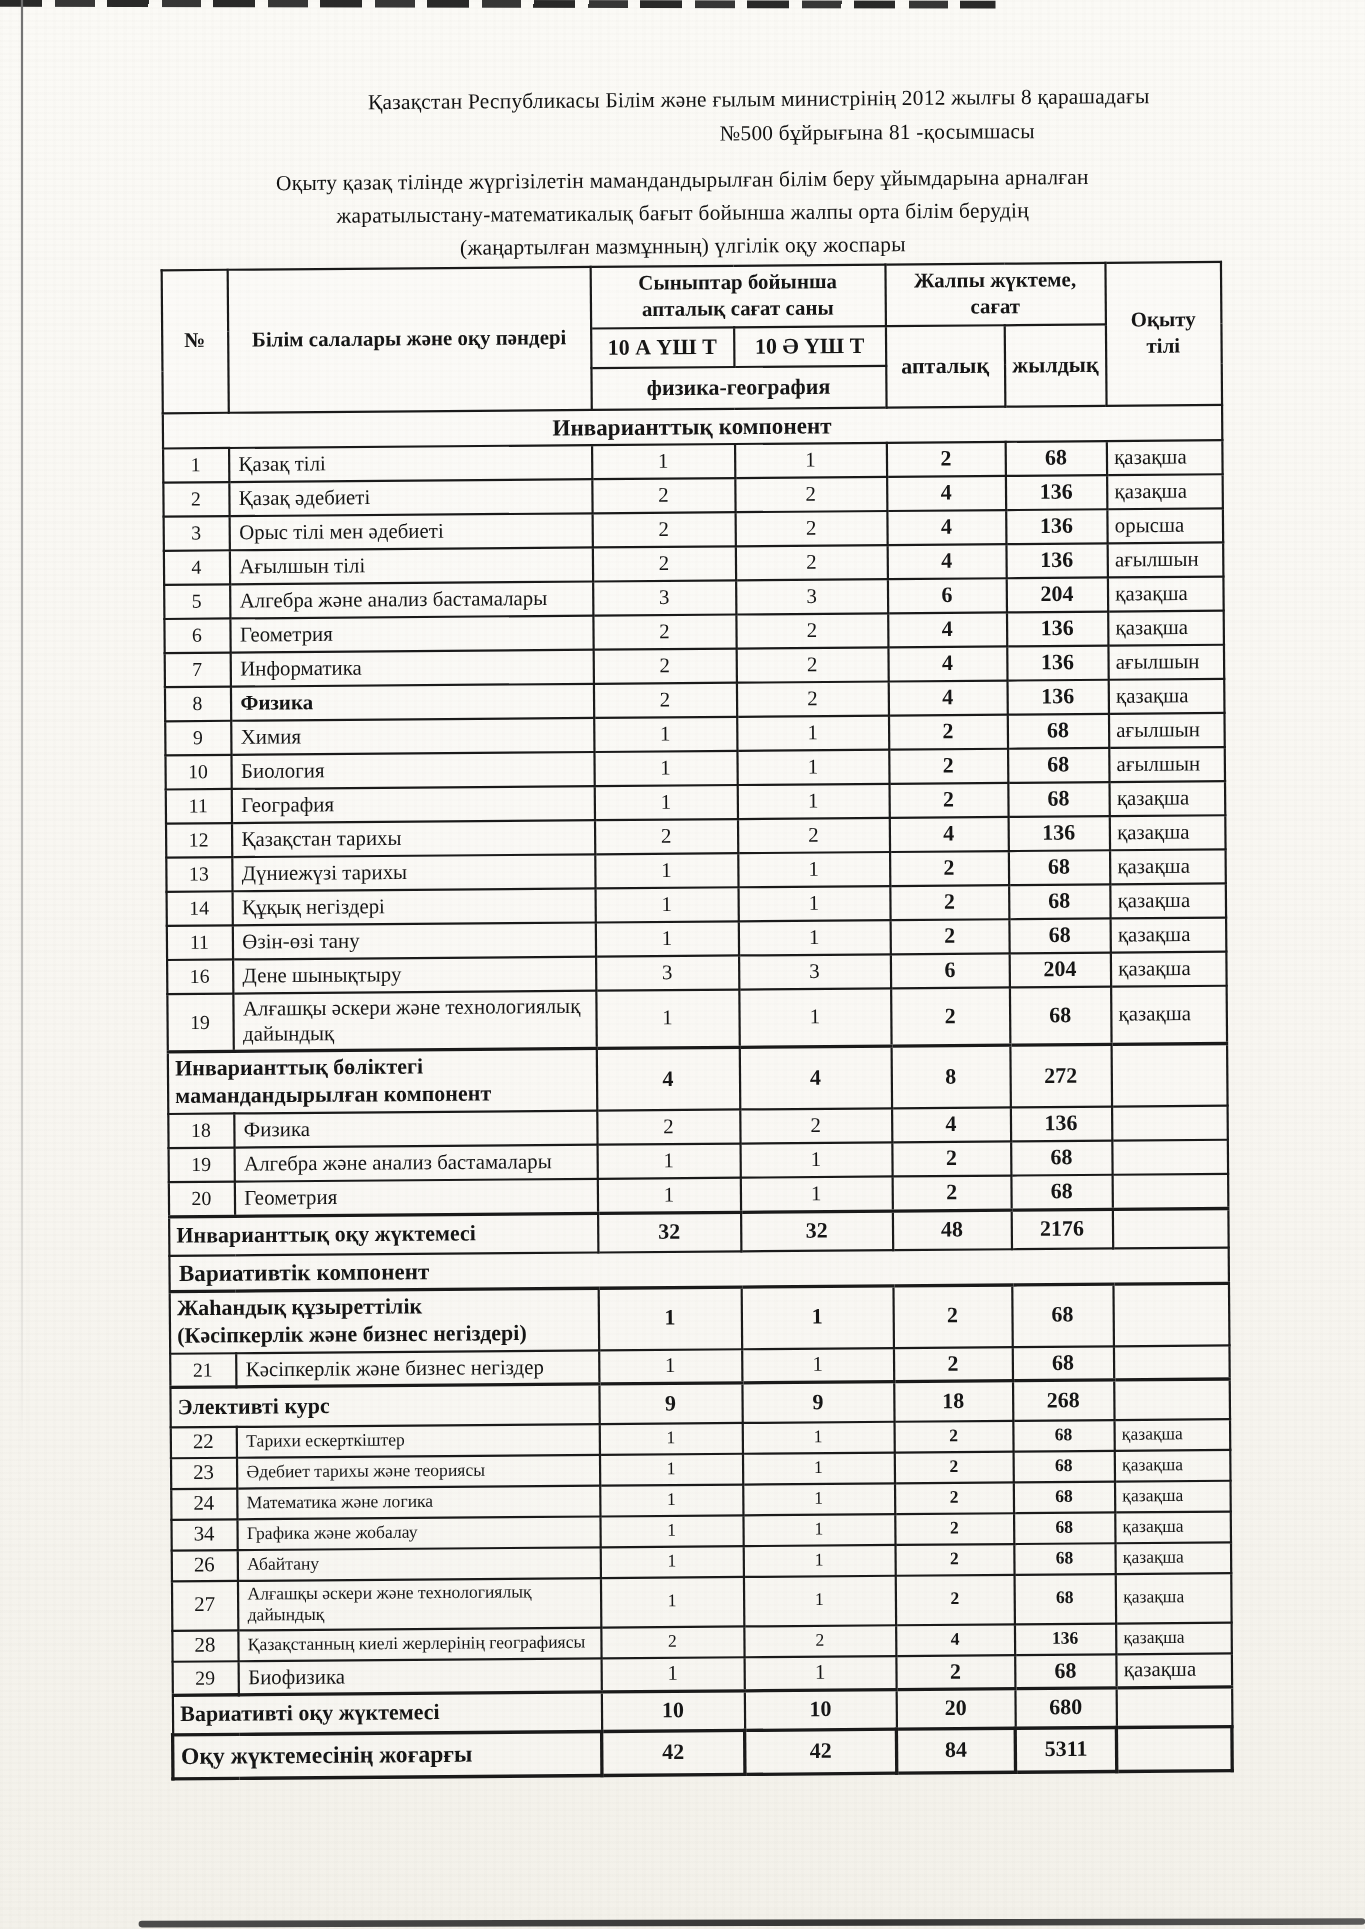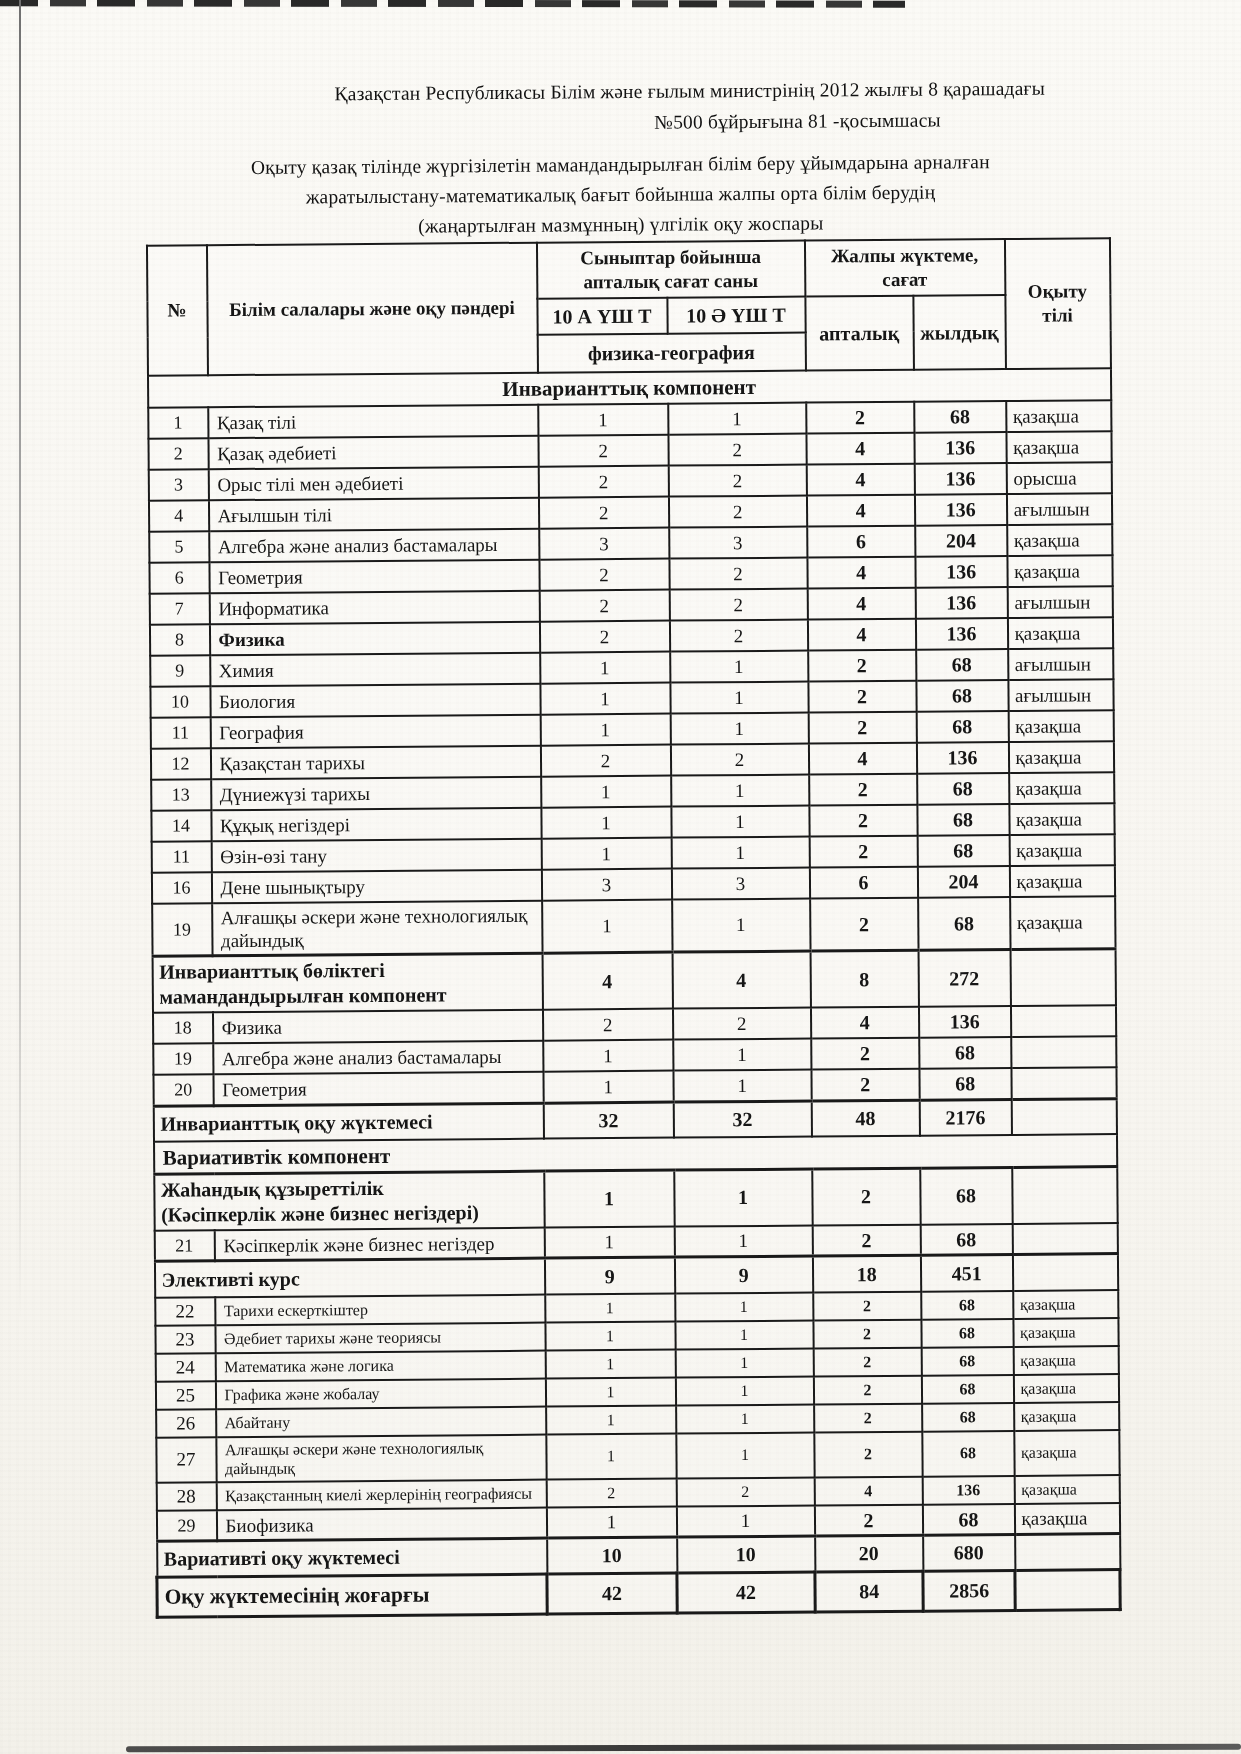--- a/index.html
+++ b/index.html
@@ -362,21 +362,21 @@
             <td class="c-val">1</td>
             <td class="c-val heavy">2</td>
             <td class="c-val heavy">68</td>
             <td class="c-lang"></td>
           </tr>
           <tr class="summary">
             <td class="s-name" colspan="2">Элективті курс</td>
             <td class="c-val">9</td>
             <td class="c-val">9</td>
             <td class="c-val">18</td>
-            <td class="c-val">451</td>
+            <td class="c-val">268</td>
             <td class="c-lang"></td>
           </tr>
           <tr class="subject small">
             <td class="c-num">22</td>
             <td class="c-name">Тарихи ескерткіштер</td>
             <td class="c-val">1</td>
             <td class="c-val">1</td>
             <td class="c-val heavy">2</td>
             <td class="c-val heavy">68</td>
             <td class="c-lang">қазақша</td>
@@ -393,21 +393,21 @@
           <tr class="subject small">
             <td class="c-num">24</td>
             <td class="c-name">Математика және логика</td>
             <td class="c-val">1</td>
             <td class="c-val">1</td>
             <td class="c-val heavy">2</td>
             <td class="c-val heavy">68</td>
             <td class="c-lang">қазақша</td>
           </tr>
           <tr class="subject small">
-            <td class="c-num">25</td>
+            <td class="c-num">34</td>
             <td class="c-name">Графика және жобалау</td>
             <td class="c-val">1</td>
             <td class="c-val">1</td>
             <td class="c-val heavy">2</td>
             <td class="c-val heavy">68</td>
             <td class="c-lang">қазақша</td>
           </tr>
           <tr class="subject small">
             <td class="c-num">26</td>
             <td class="c-name">Абайтану</td>
@@ -450,20 +450,20 @@
             <td class="c-val">10</td>
             <td class="c-val">20</td>
             <td class="c-val">680</td>
             <td class="c-lang"></td>
           </tr>
           <tr class="summary grand">
             <td class="s-name" colspan="2">Оқу жүктемесінің жоғарғы</td>
             <td class="c-val">42</td>
             <td class="c-val">42</td>
             <td class="c-val">84</td>
-            <td class="c-val">2856</td>
+            <td class="c-val">5311</td>
             <td class="c-lang"></td>
           </tr>
         </tbody>
     </table>
 
   </div>
 </div>
 
 </body></html>

